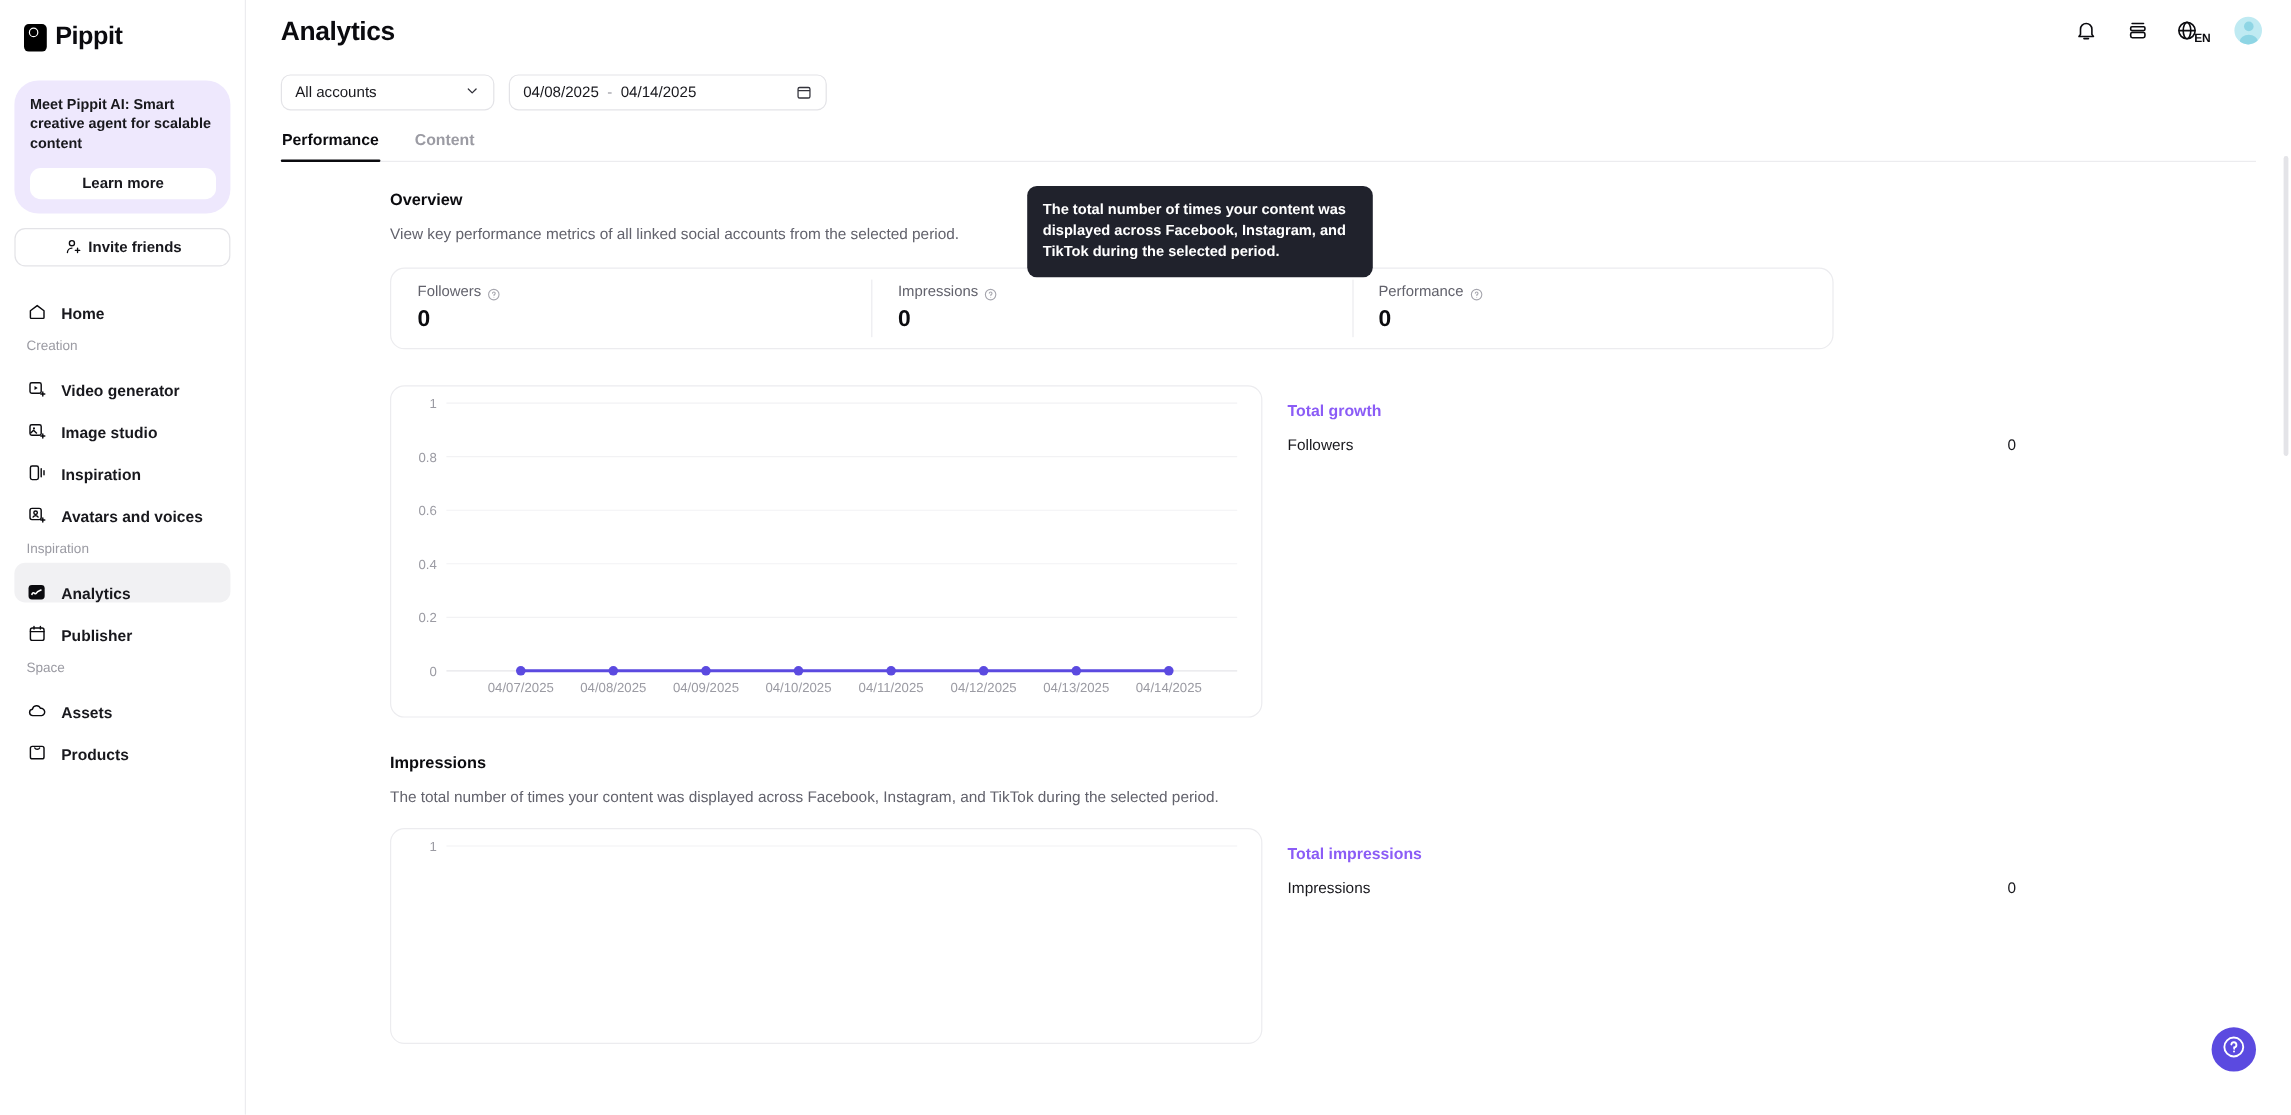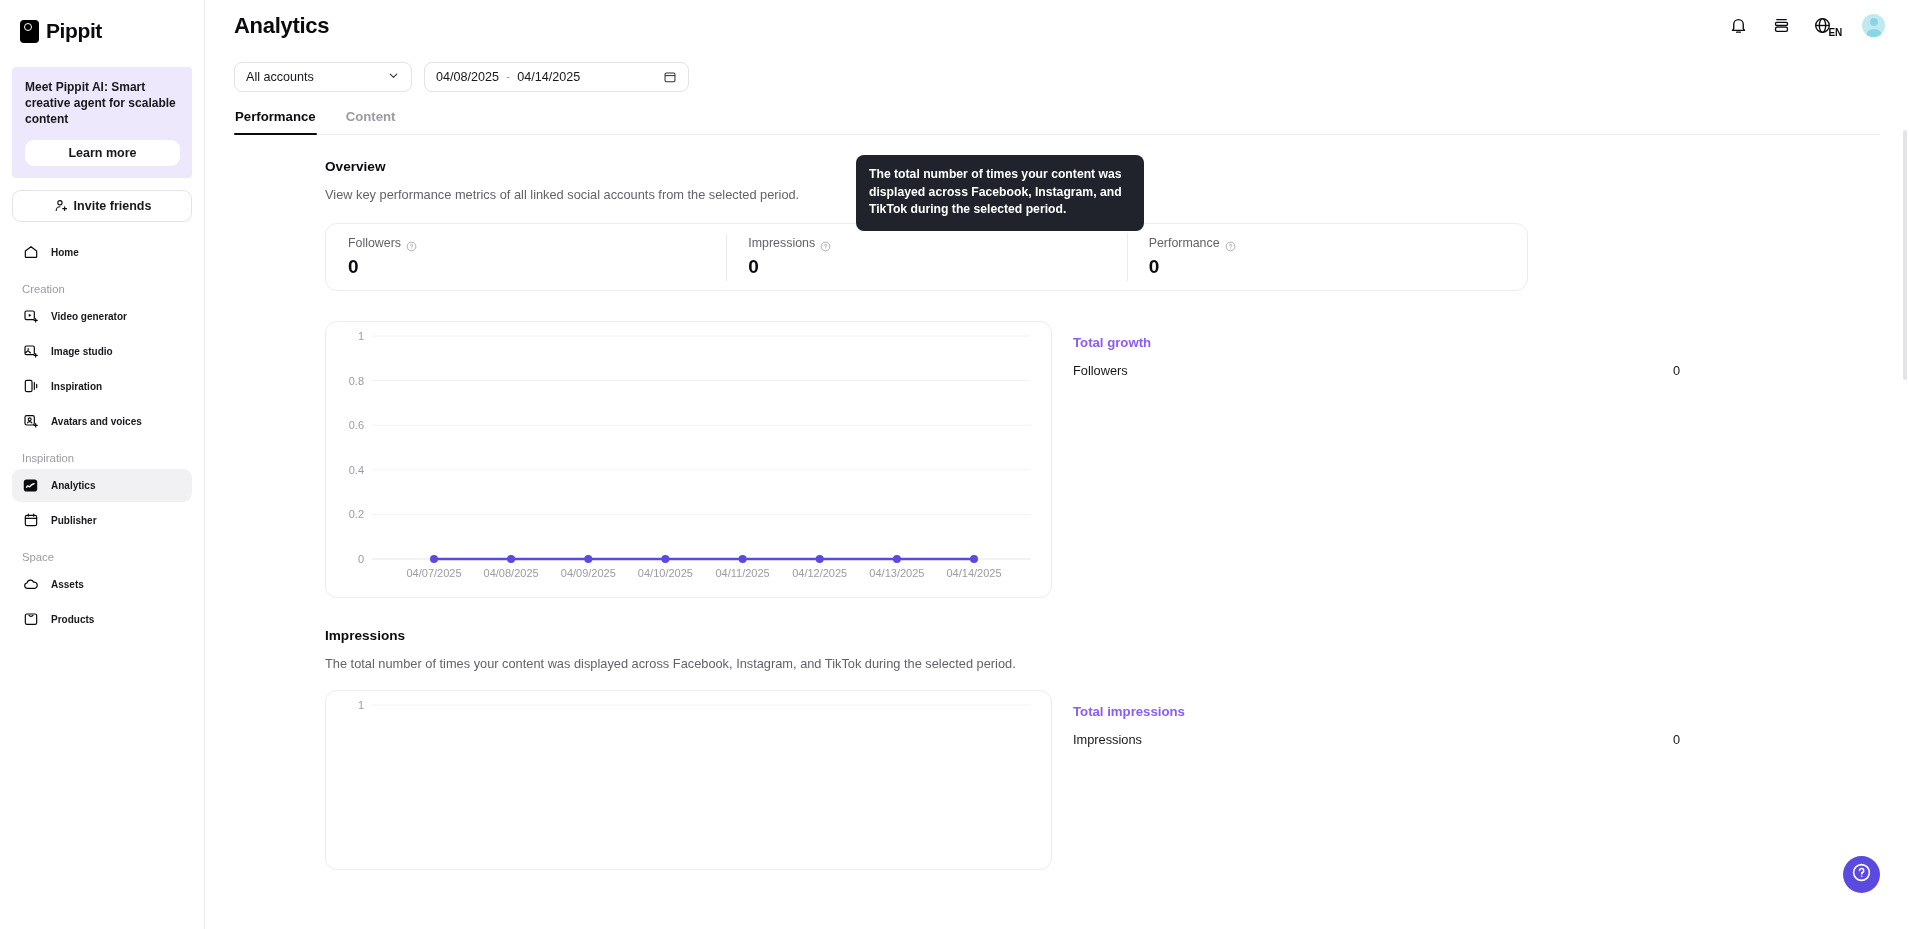--- a/index.html
+++ b/index.html
@@ -27,21 +27,21 @@
     position: relative; flex: 0 0 19px;
   }
   .brand-mark::after {
     content: ""; position: absolute; top: 3.5px; left: 4px;
     width: 6px; height: 6px; border-radius: 50%;
     border: 1.6px solid #fff;
   }
   .brand-name { font-size: 21px; font-weight: 700; letter-spacing: -0.4px; color: #0b0b0f; }
 
   .promo {
-    background: #eee8fd; border-radius: 4px;
+    background: #eee8fd; border-radius: 20px;
     margin: 5px 0 0 0; padding: 12px 12px 12px 13px;
   }
   .promo-text {
     font-size: 12px; font-weight: 700; line-height: 1.35; color: #18181d;
   }
   .promo-btn {
     display: block; width: 100%; margin-top: 12px;
     background: #fff; border: none; border-radius: 9px;
     height: 26px; line-height: 26px;
     font-family: inherit; font-size: 12.5px; font-weight: 700; color: #18181d;
@@ -51,23 +51,23 @@
   .invite-btn {
     display: flex; align-items: center; justify-content: center; gap: 4px;
     width: 100%; height: 32px; margin-top: 12px;
     background: #fff; border: 1px solid #e3e3e7; border-radius: 9px;
     font-family: inherit; font-size: 12.5px; font-weight: 600; color: #18181d;
     cursor: pointer;
   }
 
   .nav { margin-top: 14px; }
   .nav-item {
-    display: flex; align-items: center; gap: 12px;
+    display: flex; align-items: flex-end; gap: 12px;
     height: 33px; padding: 0 10px; border-radius: 9px;
-    font-size: 10px; font-weight: 600; color: #18181d;
+    font-size: 13px; font-weight: 600; color: #18181d;
     cursor: pointer; margin-bottom: 2px;
   }
   .nav-item.active { background: #f1f1f3; }
   .nav-ico { width: 17px; height: 17px; flex: 0 0 17px; display: flex; align-items: center; justify-content: center; }
   .nav-group {
     font-size: 11.3px; color: #9b9ba3; font-weight: 400;
     padding: 0 10px; margin: 14px 0 5px;
   }
 
   

